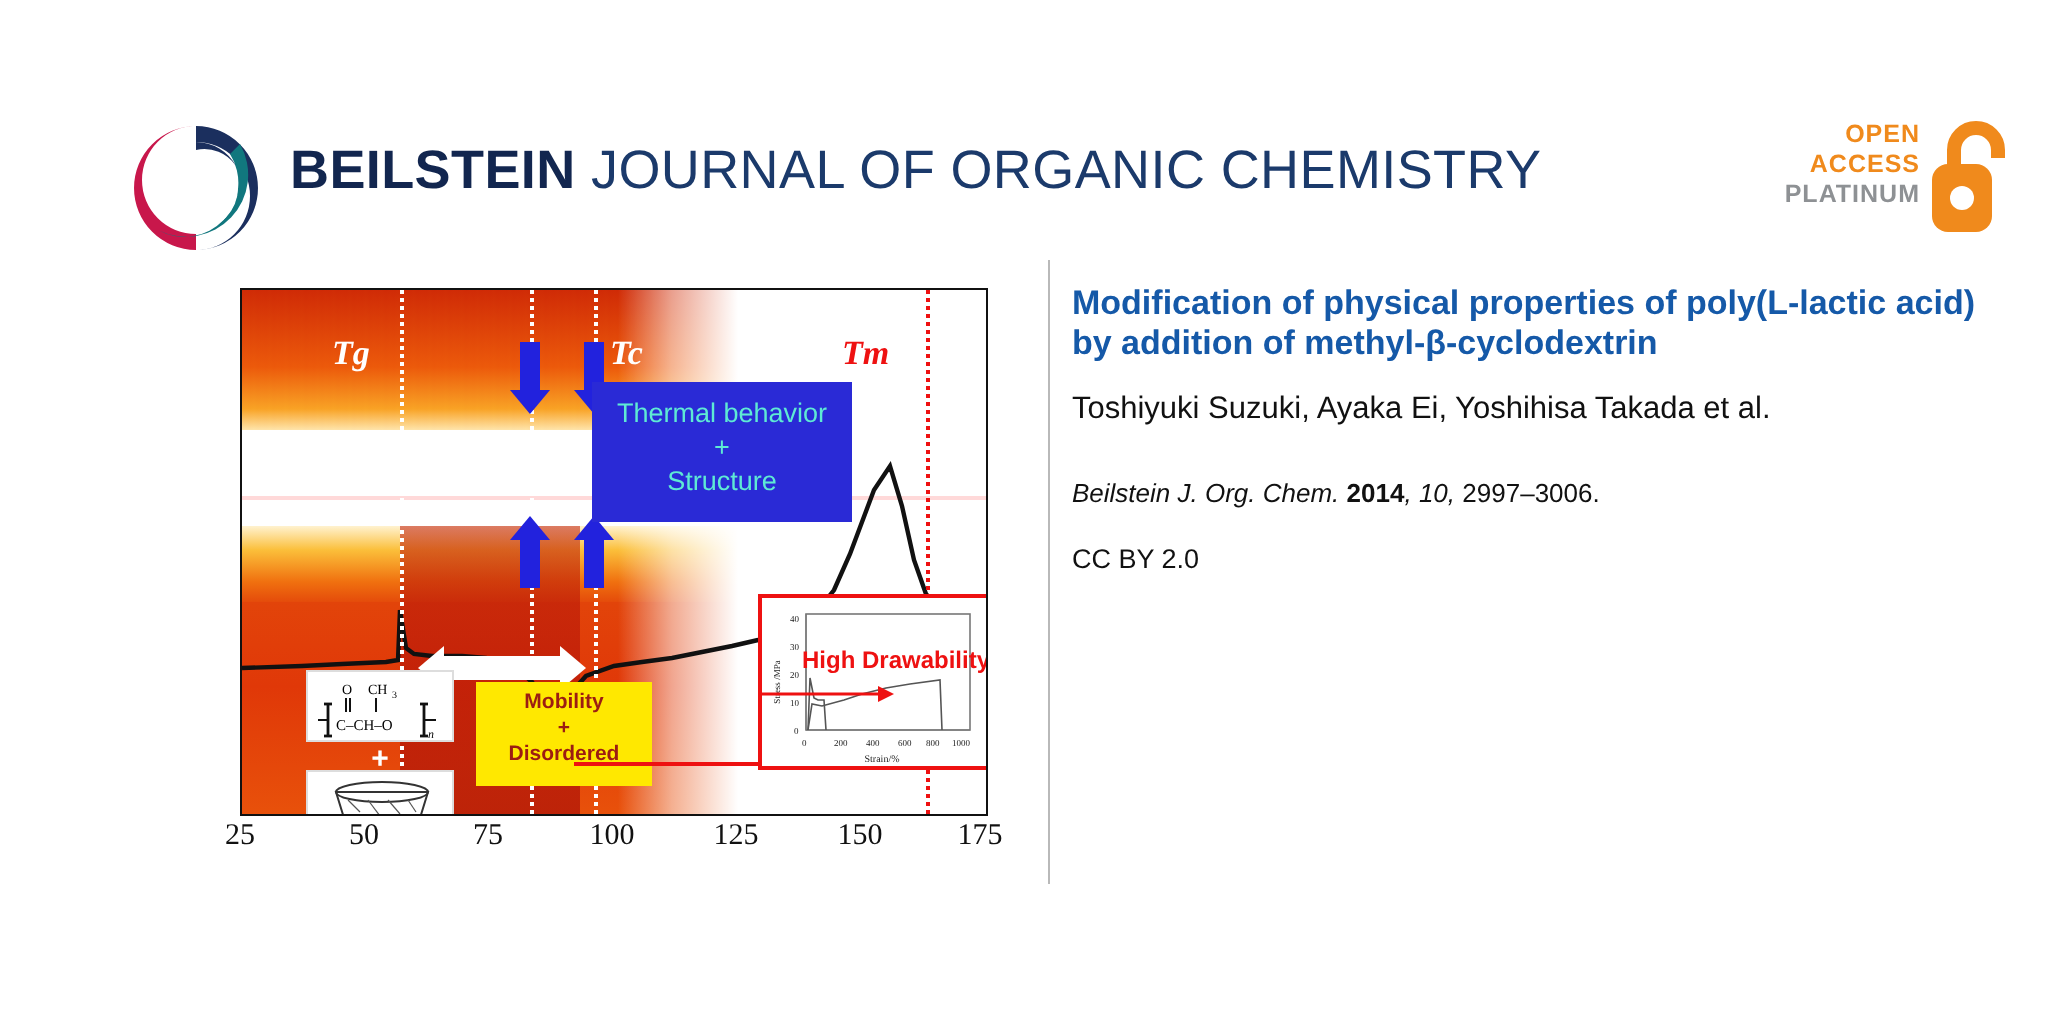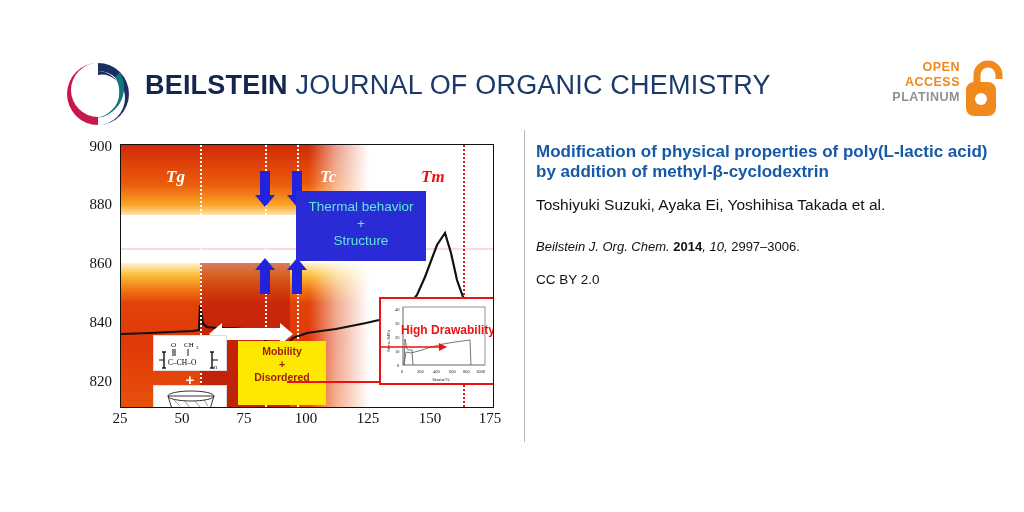--- a/index.html
+++ b/index.html
@@ -128,27 +128,20 @@
           <circle cx="17" cy="41" r="6" fill="#ffffff"></circle>
         </svg>
       </div>
     </div>
   </div>
 
   <div class="divider"></div>
 
   <div class="figure">
 
-    <div class="ylabels">
-      <span style="top:8px;">900</span>
-      <span style="top:66px;">880</span>
-      <span style="top:125px;">860</span>
-      <span style="top:184px;">840</span>
-      <span style="top:243px;">820</span>
-    </div>
 
     <div class="fig-plotbox">
 
       <div class="heat" style="width:248px;background:
              repeating-linear-gradient(90deg,#e23a0a 0px,#f05a0c 2px,#e8400a 4px,#f2700e 6px,#db3508 8px);">
         <div style="position:absolute;left:0;top:0;width:248px;height:70px;
              background:linear-gradient(180deg,#cf2a06 0%,#ec5a0b 55%,#f9a526 85%,#ffe9b0 100%);opacity:.97;"></div>
         <div style="position:absolute;left:0;top:70px;width:248px;height:52px;background:#ffffff;"></div>
         <div style="position:absolute;left:0;top:118px;width:248px;height:40px;
              background:linear-gradient(180deg,#fff2cf 0%,#fbbf3a 30%,#f0700f 70%,#e2440a 100%);"></div>
@@ -167,21 +160,21 @@
       <svg width="372" height="262" viewBox="0 0 372 262" style="position:absolute;left:0;top:0;">
         <polyline fill="none" stroke="#111111" stroke-width="2.2" points="0,189 30,188 50,187 72,186 78,185 79,160 82,179 86,182 95,183 110,183 122,184 135,187 145,196 152,208 158,209 163,203 172,193 186,188 200,186 215,184 230,181 245,178 258,175 268,172 278,166 288,160 296,150 304,132 316,100 324,88 330,108 336,135 342,152 348,158 356,159 366,159 372,159"></polyline>
       </svg>
 
       <div class="vline white" style="left:79px;"></div>
       <div class="vline white" style="left:144px;"></div>
       <div class="vline white" style="left:176px;"></div>
       <div class="vline red" style="left:342px;"></div>
 
       <div class="lbl white" style="left:45px;top:22px;">Tg</div>
-      <div class="lbl white" style="left:199px;top:22px;font-family:Liberation Serif, serif;">Tc</div>
+      <div class="lbl white" style="left:184px;top:22px;font-family:Liberation Serif, serif;">Tc</div>
       <div class="lbl red" style="left:300px;top:22px;">Tm</div>
 
       <div class="arrow down" style="left:134px;top:26px;">
         <div class="shaft"></div>
           <div class="head"></div>
       </div>
       <div class="arrow down" style="left:166px;top:26px;">
         <div class="shaft"></div>
           <div class="head"></div>
       </div>
@@ -200,21 +193,21 @@
           <div class="wshaft"></div>
           <div class="wr"></div>
       </div>
 
       <div class="bluebox" style="left:175px;top:46px;width:130px;height:70px;">
         <div>Thermal behavior</div>
         <div>+</div>
         <div>Structure</div>
       </div>
 
-      <div class="yellowbox" style="left:117px;top:196px;width:88px;height:64px;">
+      <div class="yellowbox" style="left:117px;top:196px;width:88px;height:52px;">
         <div>Mobility</div>
         <div>+</div>
         <div>Disordered</div>
       </div>
 
       <div class="struct" style="left:32px;top:190px;width:74px;height:36px;">
         <svg width="74" height="36" viewBox="0 0 74 36">
           <text x="17" y="11" font-size="7" font-family="Liberation Serif, serif">O</text>
           <text x="30" y="11" font-size="7" font-family="Liberation Serif, serif">CH</text>
           <text x="42" y="13" font-size="5" font-family="Liberation Serif, serif">3</text>

